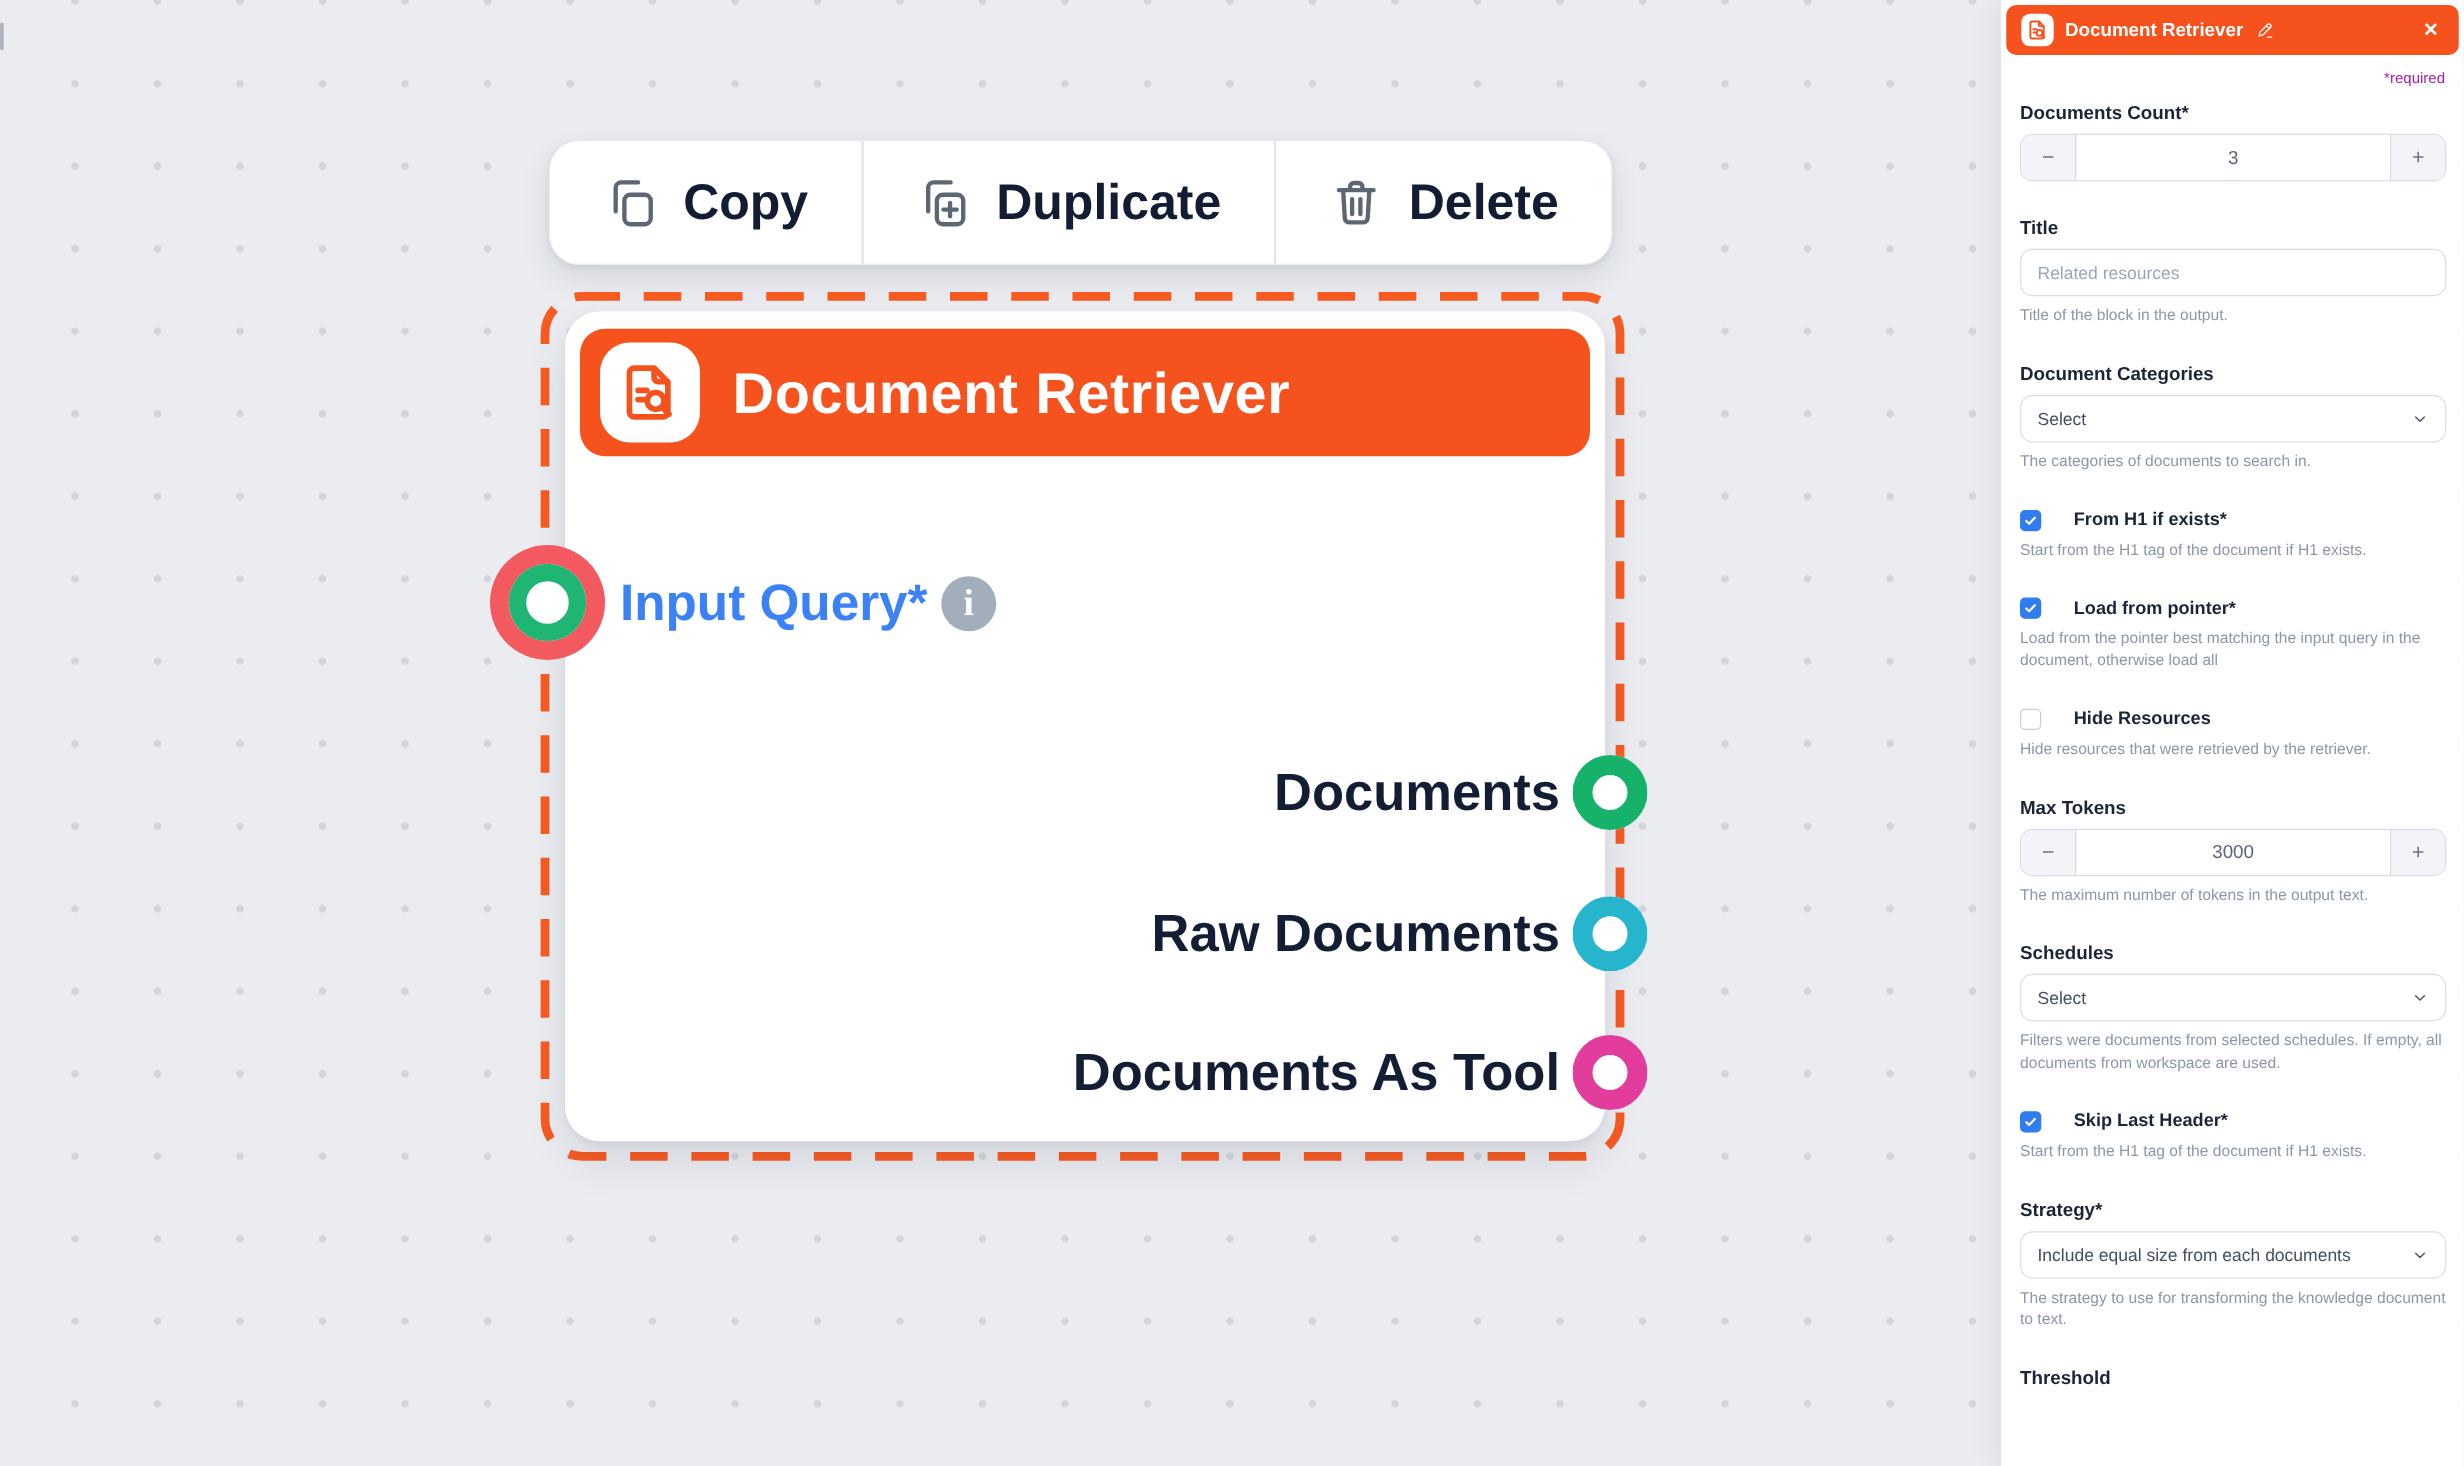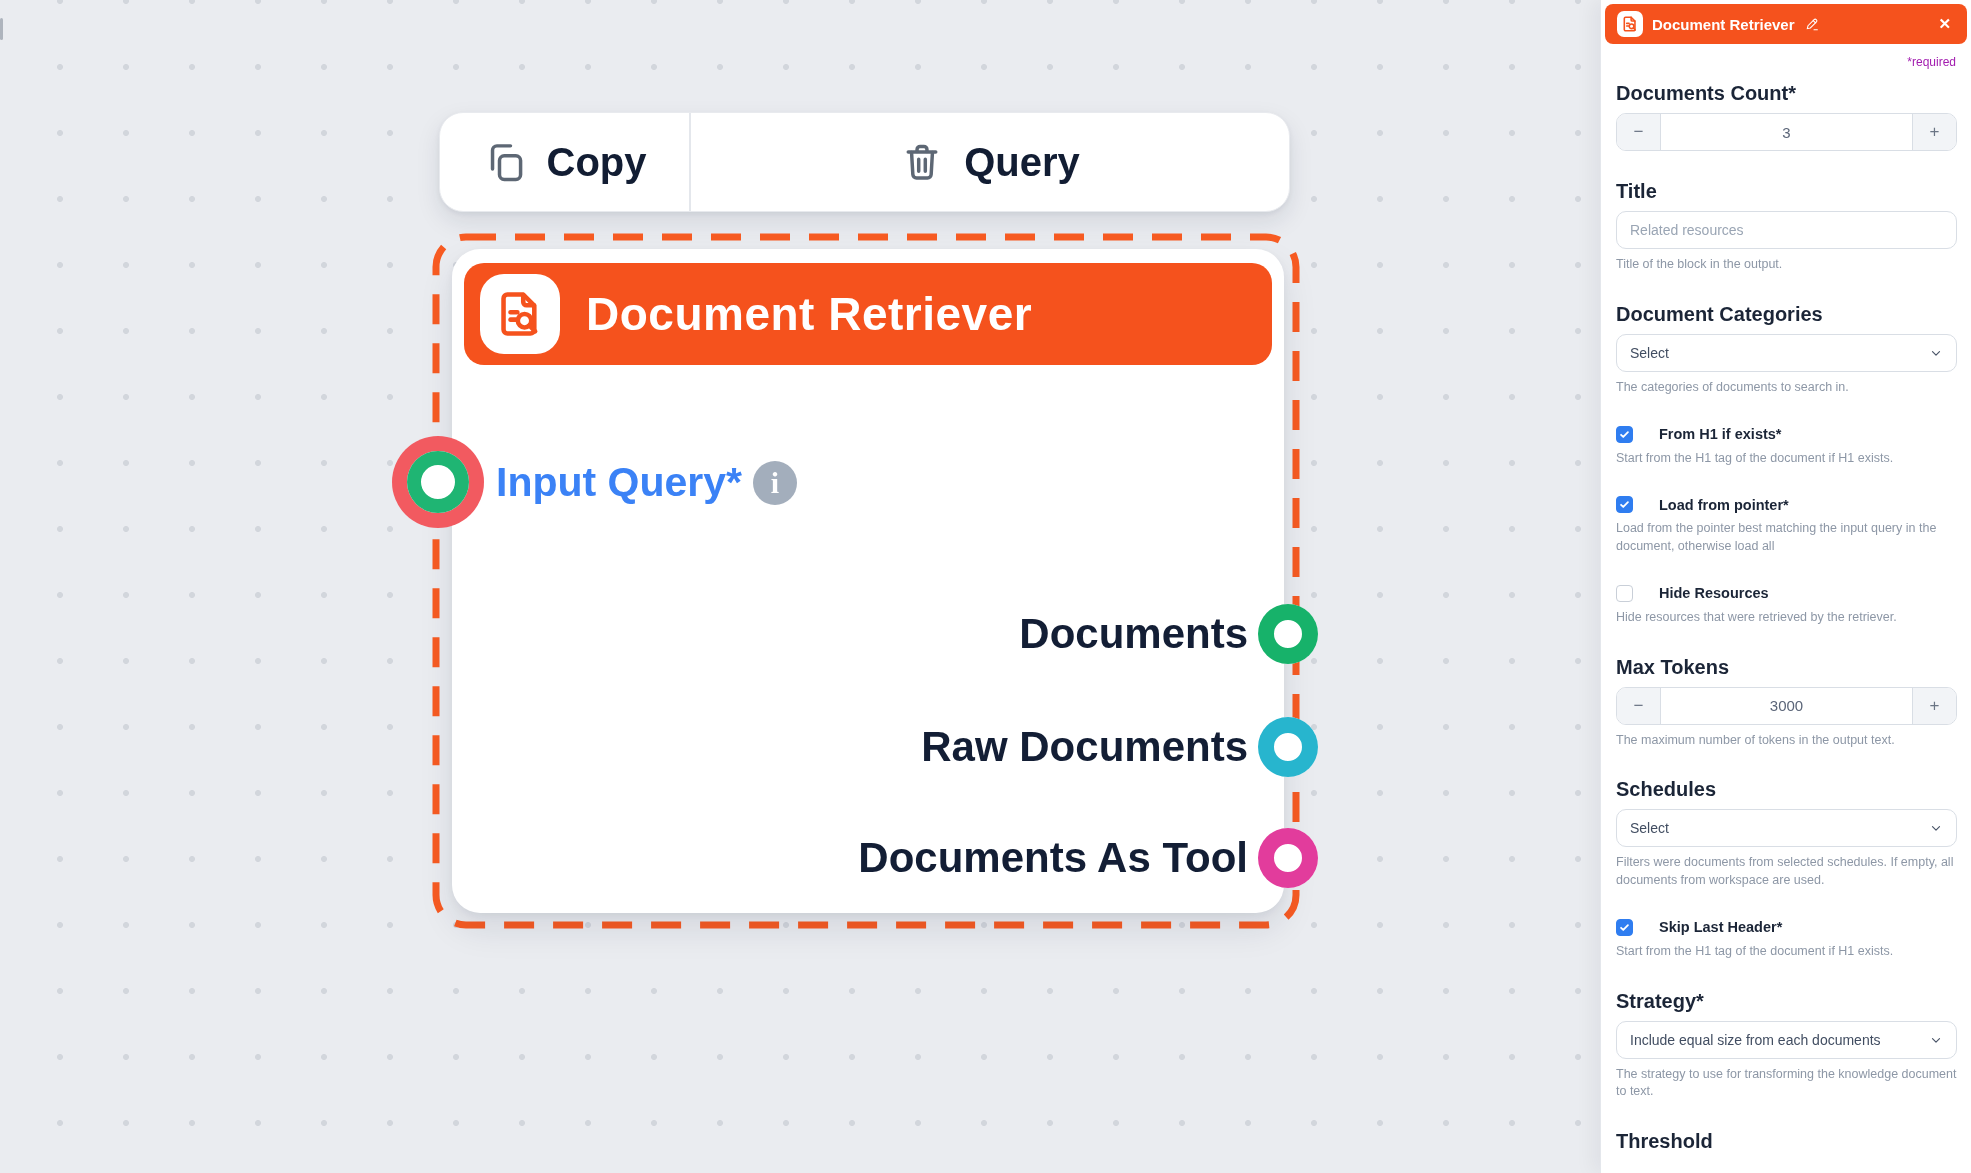--- a/index.html
+++ b/index.html
@@ -81,21 +81,21 @@
   .sb-edit svg { width:100%; height:100%; stroke:#fff; fill:none;
     stroke-width:1.6; stroke-linecap:round; }
   .sb-close { margin-left:auto; font-size:15px; font-weight:700; cursor:pointer;
     padding:2px 4px; }
   .sb-desc { margin:4px 4px 0; background:#FBE9DC; border-radius:6px;
     padding:11px 13px; font-size:13px; color:#2A3447; line-height:1.48; }
   .sb-required { text-align:right; font-size:12px; color:#a21caf;
     padding:11px 15px 0; }
   .sb-content { padding:0 14px 16px 15px; }
   .grp { margin-top:29px; } .grp.first { margin-top:13px; }
-  .lbl { font-size:20px; font-weight:700; color:#1B2537; }
+  .lbl { font-size:15px; font-weight:700; color:#1B2537; }
   .helper { margin-top:7px; font-size:12.5px; color:#8D97A6; line-height:1.42; }
 
   .stepper { margin-top:8px; display:flex; height:38px; border:1px solid #D9DEE5;
     border-radius:10px; overflow:hidden; background:#fff; }
   .step-btn { width:44px; background:#F2F4F7; color:#6B7585; font-size:17px;
     display:flex; align-items:center; justify-content:center; cursor:pointer; }
   .step-btn.minus { border-right:1px solid #D9DEE5; }
   .step-btn.plus  { border-left:1px solid #D9DEE5; }
   .step-val { flex:1; display:flex; align-items:center; justify-content:center;
     color:#5B6578; font-size:15px; }
@@ -131,30 +131,40 @@
   <div id="toolbar">
     <div class="tb-btn tb-copy">
       <span class="tb-icon">
         <svg viewBox="0 0 24 24">
           <rect x="9" y="8.6" width="11.5" height="12.9" rx="2.6"></rect>
           <path d="M5.2 15.8 V5.6 a2.4 2.4 0 0 1 2.4-2.4 H15"></path>
         </svg>
       </span>
       <span>Copy</span>
     </div>
+    <div class="tb-btn tb-dup">
+      <span class="tb-icon">
+        <svg viewBox="0 0 24 24">
+          <rect x="9" y="8.6" width="11.5" height="12.9" rx="2.6"></rect>
+          <path d="M5.2 15.8 V5.6 a2.4 2.4 0 0 1 2.4-2.4 H15"></path>
+          <path d="M14.75 12.2 v5.8 M11.85 15.1 h5.8"></path>
+        </svg>
+      </span>
+      <span>Duplicate</span>
+    </div>
     <div class="tb-btn tb-del">
       <span class="tb-icon">
         <svg viewBox="0 0 24 24">
           <path d="M4.5 6.6 h15"></path>
           <path d="M9.3 6.3 V5.2 a1.7 1.7 0 0 1 1.7-1.7 h2 a1.7 1.7 0 0 1 1.7 1.7 v1.1"></path>
           <path d="M6.3 6.8 l.7 12 a2 2 0 0 0 2 1.9 h6 a2 2 0 0 0 2-1.9 l.7-12"></path>
           <path d="M10.2 10.5 v6.5 M13.8 10.5 v6.5"></path>
         </svg>
       </span>
-      <span>Query</span>
+      <span>Delete</span>
     </div>
   </div>
 
   <svg id="selection" viewBox="0 0 868 696">
     <rect x="4" y="4" width="860" height="688" rx="30" fill="none" stroke="#F75B22" stroke-width="7" stroke-dasharray="30 19"></rect>
   </svg>
 
   <div id="node">
     <div id="node-header">
       <div id="node-badge">

